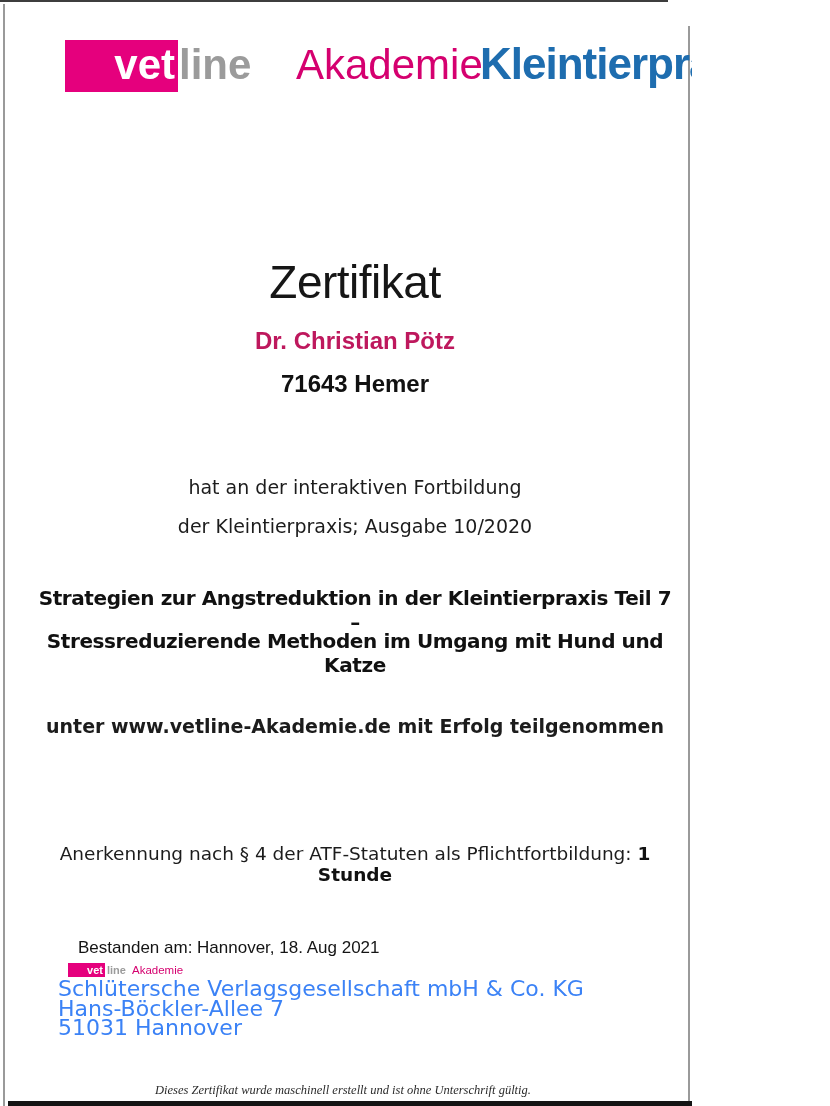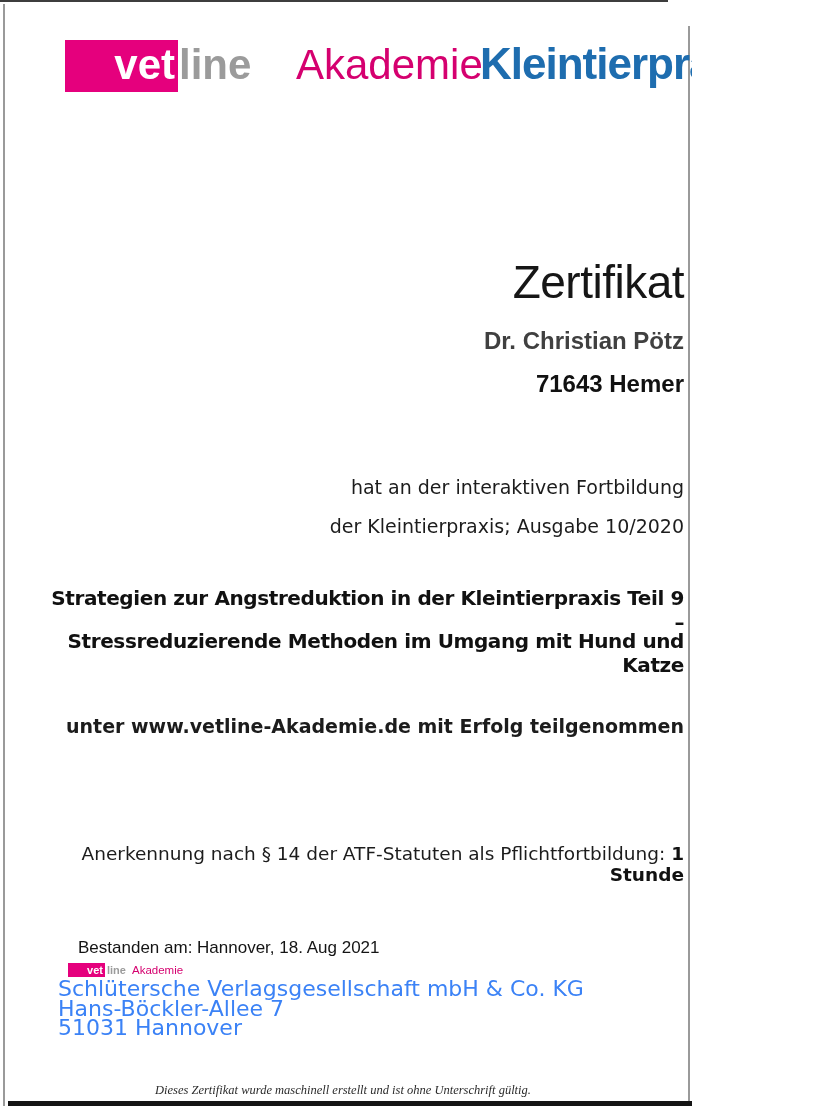--- a/index.html
+++ b/index.html
@@ -45,24 +45,24 @@
     color: #D5006F; font-weight: normal;
     font-size: 42px; line-height: 50px;
   }
   .logo-product-text {
     position: absolute; left: 480px; top: 38px;
     color: #1E6DAF; font-weight: bold;
     font-size: 44px; line-height: 52px; letter-spacing: -1px;
   }
 
   
-  .centered { position: absolute; left: 0; right: 8px; text-align: right; margin-left: 36px; }
+  .centered { position: absolute; left: 0; right: 18px; text-align: center; margin-left: 36px; }
 
   .cert-title   { top: 255px; font-size: 46px; font-weight: 400; color: #161616; letter-spacing: -0.5px; }
-  .recip-name   { top: 327px; font-size: 24px; font-weight: bold; color: #404040; }
+  .recip-name   { top: 327px; font-size: 24px; font-weight: bold; color: #be185d; }
   .recip-city   { top: 370px; font-size: 24px; font-weight: bold; color: #111111; }
 
   .body-sans { font-family: "DejaVu Sans", sans-serif; color: #1c1c1c; }
 
   .intro-1 { top: 476px; font-size: 19px; }
   .intro-2 { top: 515px; font-size: 19px; }
 
   .course-1 { top: 586px; font-size: 20px; font-weight: bold; letter-spacing: -0.4px; color: #111111; }
   .course-2 { top: 629px; font-size: 20px; font-weight: bold; letter-spacing: -0.4px; color: #111111; }
 
@@ -136,26 +136,26 @@
     <span class="logo-product-text">Kleintierpraxis</span>
   </div>
 
   <div class="centered cert-title">Zertifikat</div>
   <div class="centered recip-name">Dr. Christian Pötz</div>
   <div class="centered recip-city">71643 Hemer</div>
 
   <div class="centered body-sans intro-1">hat an der interaktiven Fortbildung</div>
   <div class="centered body-sans intro-2">der Kleintierpraxis; Ausgabe 10/2020</div>
 
-  <div class="centered body-sans course-1">Strategien zur Angstreduktion in der Kleintierpraxis Teil 9 –</div>
+  <div class="centered body-sans course-1">Strategien zur Angstreduktion in der Kleintierpraxis Teil 7 –</div>
   <div class="centered body-sans course-2">Stressreduzierende Methoden im Umgang mit Hund und Katze</div>
 
   <div class="centered body-sans part-1">unter www.vetline-Akademie.de mit Erfolg teilgenommen</div>
 
-  <div class="centered body-sans recognition"><span>Anerkennung nach § 14 der ATF-Statuten als Pflichtfortbildung: </span><b>1 Stunde</b></div>
+  <div class="centered body-sans recognition"><span>Anerkennung nach § 4 der ATF-Statuten als Pflichtfortbildung: </span><b>1 Stunde</b></div>
 
   <div class="passed-line">Bestanden am: Hannover, 18. Aug 2021</div>
 
   <div>
     <div class="mini-box">
       <span class="mini-vet">vet</span>
     </div>
     <span class="mini-line">line</span>
     <span class="mini-akademie">Akademie</span>
   </div>

